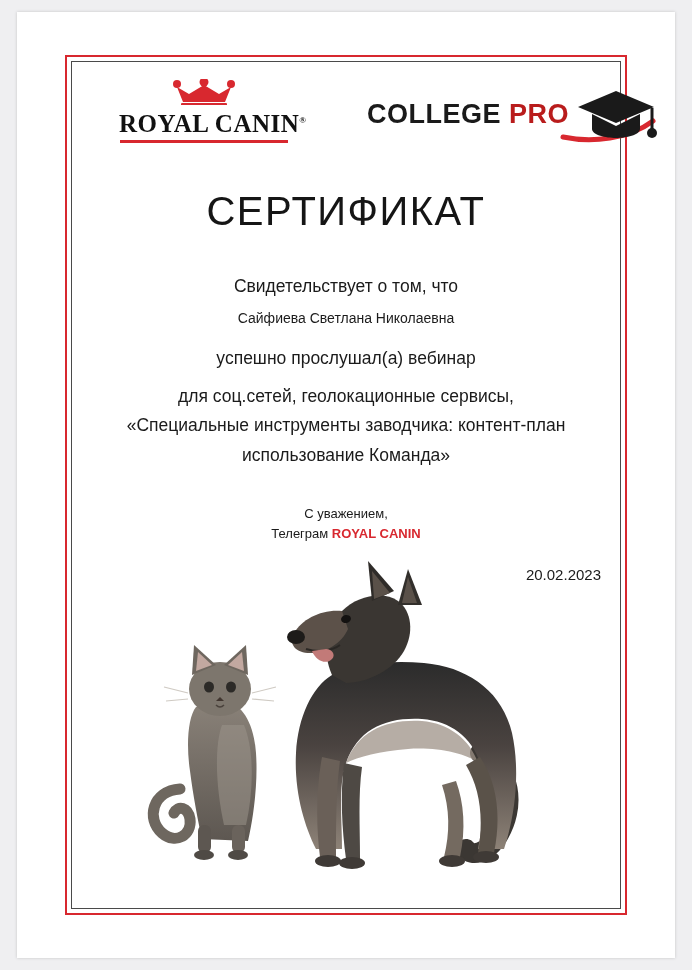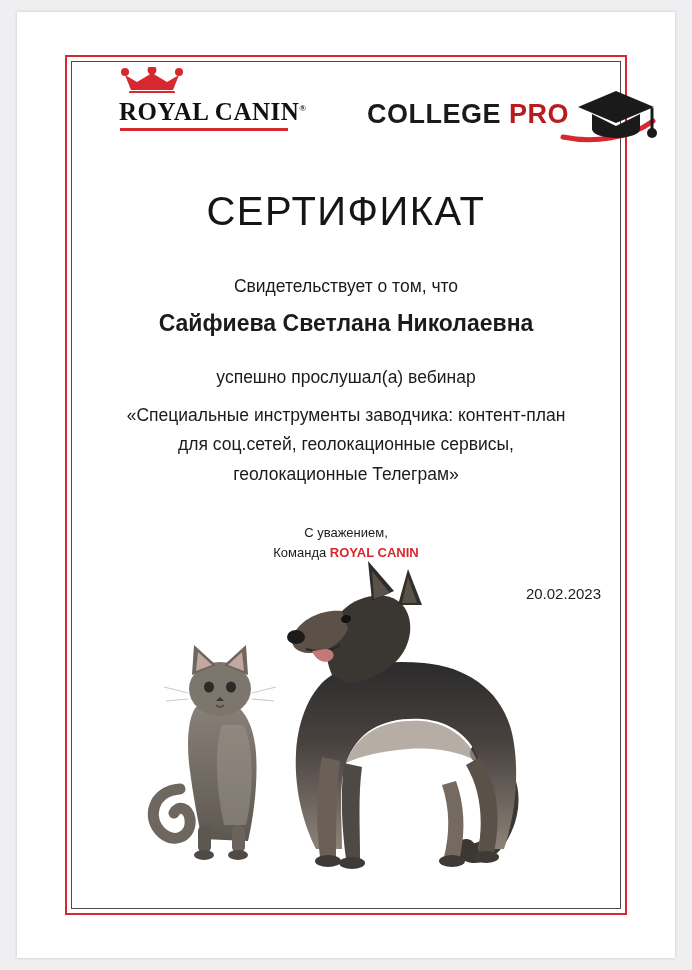--- a/index.html
+++ b/index.html
@@ -51,22 +51,23 @@
 
   
   .logos {
     position: relative;
     height: 90px;
   }
 
   .rc-logo {
     position: absolute;
     left: 42px;
-    top: 0;
+    top: 12px;
     width: 170px;
+    text-align: center;
   }
   .crown {
     display: block;
     margin: 0 auto 2px auto;
   }
   .rc-wordmark {
     font-family: "Liberation Serif", serif;
     font-weight: bold;
     font-size: 25px;
     letter-spacing: 0.5px;
@@ -130,23 +131,23 @@
   .body-block {
     margin-top: 42px;
     text-align: center;
     color: #1b1b1b;
   }
   .line-intro {
     font-size: 17.5px;
     margin-bottom: 13px;
   }
   .line-name {
-    font-size: 23px;
-    font-weight: bold;
-    margin-bottom: 30px;
+    font-size: 14px;
+    font-weight: normal;
+    margin-bottom: 22px;
   }
   .line-action {
     font-size: 17.5px;
     margin-bottom: 13px;
   }
   .line-course {
     font-size: 17.5px;
     line-height: 1.68;
     max-width: 520px;
     margin: 0 auto;
@@ -230,29 +231,29 @@
       </div>
     </div>
 
     <div class="cert-title">СЕРТИФИКАТ</div>
 
     <div class="body-block">
       <div class="line-intro">Свидетельствует о том, что</div>
       <div class="line-name">Сайфиева Светлана Николаевна</div>
       <div class="line-action">успешно прослушал(а) вебинар</div>
       <div class="line-course">
+        <div>для соц.сетей, геолокационные сервисы,</div>
         <div>«Специальные инструменты заводчика: контент-план</div>
-        <div>для соц.сетей, геолокационные сервисы,</div>
-        <div>геолокационные Телеграм»</div>
+        <div>использование Команда»</div>
       </div>
     </div>
 
     <div class="signoff">
       <div>С уважением,</div>
-      <div><span>Команда </span><span class="brand">ROYAL CANIN</span></div>
+      <div><span>Телеграм </span><span class="brand">ROYAL CANIN</span></div>
     </div>
 
     <div class="date">20.02.2023</div>
 
     <div class="animals">
       <svg width="420" height="360" viewBox="0 0 420 360">
         <defs>
           <linearGradient id="furDog" x1="0" y1="0" x2="0" y2="1">
             <stop offset="0%" stop-color="#2b2b2b"></stop>
             <stop offset="45%" stop-color="#4a4340"></stop>

